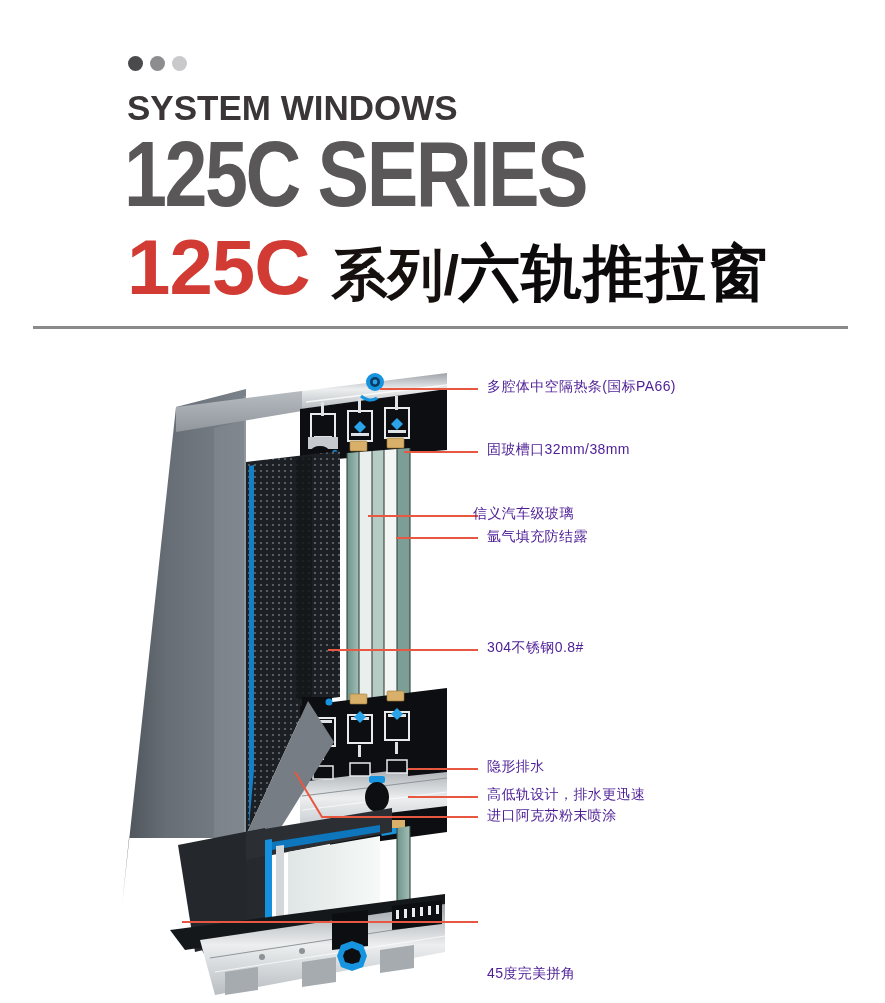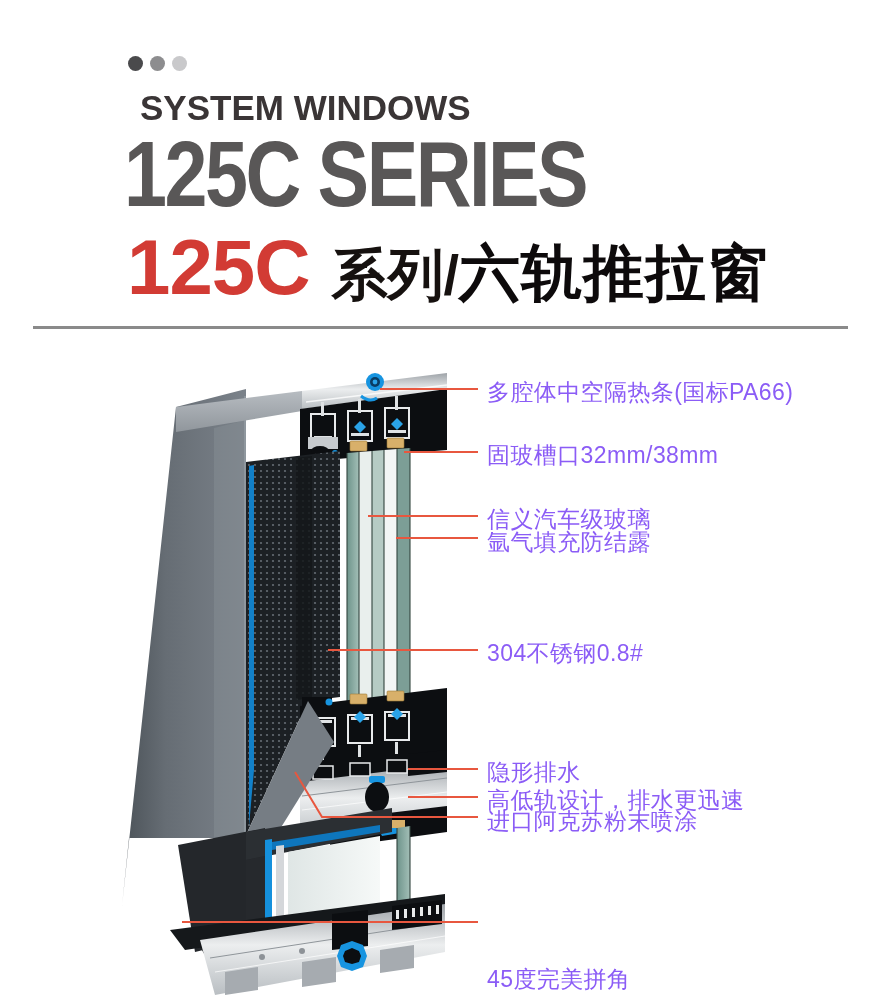--- a/index.html
+++ b/index.html
@@ -6,39 +6,39 @@
   body{
     width:885px;height:1003px;position:relative;overflow:hidden;
     font-family:"Liberation Sans","DejaVu Sans",sans-serif;
   }
   .abs{position:absolute;}
   
   .dots{left:128px;top:56px;display:flex;gap:7px;}
   .dot{width:15px;height:15px;border-radius:50%;}
   .dot1{background:#4a4a4c;} .dot2{background:#8d8d8f;} .dot3{background:#c9c9cb;}
   .eyebrow{
-    left:140px;top:90px;font-size:35px;font-weight:600;color:#3a3536;
+    left:127px;top:90px;font-size:35px;font-weight:600;color:#3a3536;
     letter-spacing:0px;line-height:1;white-space:nowrap;
   }
   .title-en{
     left:124px;top:128px;font-size:92px;font-weight:700;color:#595757;
     letter-spacing:-3px;line-height:1;white-space:nowrap;
     transform:scaleX(0.84);transform-origin:left top;
   }
   .title-cn{
     left:127px;top:228px;display:flex;align-items:baseline;white-space:nowrap;
   }
   .cn-code{font-size:78px;font-weight:700;color:#d23b34;letter-spacing:-1px;line-height:1;}
   .cn-suffix{font-size:56px;font-weight:600;color:#16110f;line-height:1;margin-left:22px;}
   .cn-slash{font-size:56px;font-weight:700;color:#16110f;line-height:1;}
   .cn-product{font-size:61px;font-weight:900;color:#0d0a0b;line-height:1;letter-spacing:1px;text-align:right;}
   .divider{left:33px;top:326px;width:815px;height:3px;background:#8a8a8a;}
   
   .callout{
-    font-size:23px;color:#8b5cf6;line-height:1.25;white-space:nowrap;
+    font-size:14px;color:#4c1d95;line-height:1.25;white-space:nowrap;
     letter-spacing:0.4px;
   }
   svg{position:absolute;left:0;top:0;}
 </style>
 </head>
 <body>
 
 <div class="abs dots">
   <span class="dot dot1"></span>
   <span class="dot dot2"></span>
@@ -237,19 +237,19 @@
     <path d="M328,650 H478"></path>
     <path d="M408,769 H478"></path>
     <path d="M408,797 H478"></path>
     <path d="M295,772 L322,817 L478,817"></path>
     <path d="M182,922 H478"></path>
   </g>
 </svg>
 
 <div class="abs callout" style="left:487px;top:378px">多腔体中空隔热条(国标PA66)</div>
 <div class="abs callout" style="left:487px;top:441px">固玻槽口32mm/38mm</div>
-<div class="abs callout" style="left:487px;top:505px">信义汽车级玻璃</div>
+<div class="abs callout" style="left:473px;top:505px">信义汽车级玻璃</div>
 <div class="abs callout" style="left:487px;top:528px">氩气填充防结露</div>
 <div class="abs callout" style="left:487px;top:639px">304不锈钢0.8#</div>
 <div class="abs callout" style="left:487px;top:758px">隐形排水</div>
 <div class="abs callout" style="left:487px;top:786px">高低轨设计，排水更迅速</div>
 <div class="abs callout" style="left:487px;top:807px">进口阿克苏粉末喷涂</div>
 <div class="abs callout" style="left:487px;top:965px">45度完美拼角</div>
 
 </body></html>

